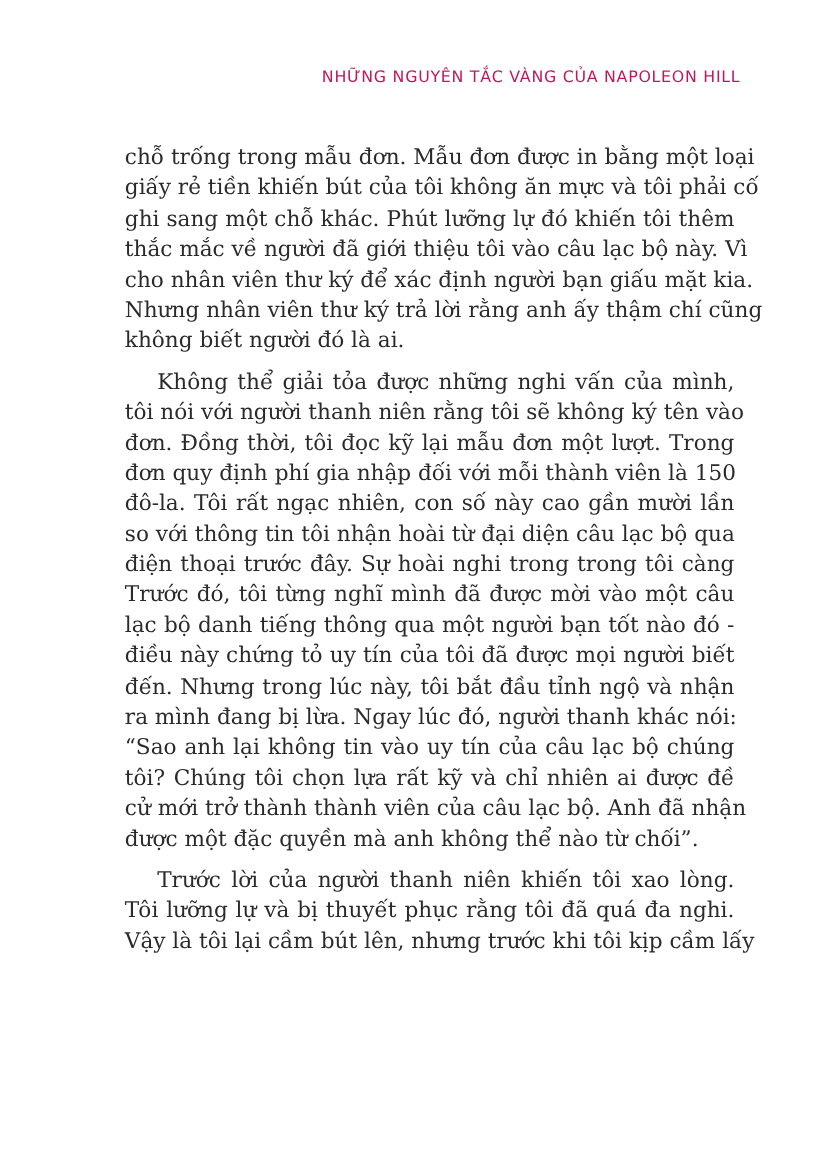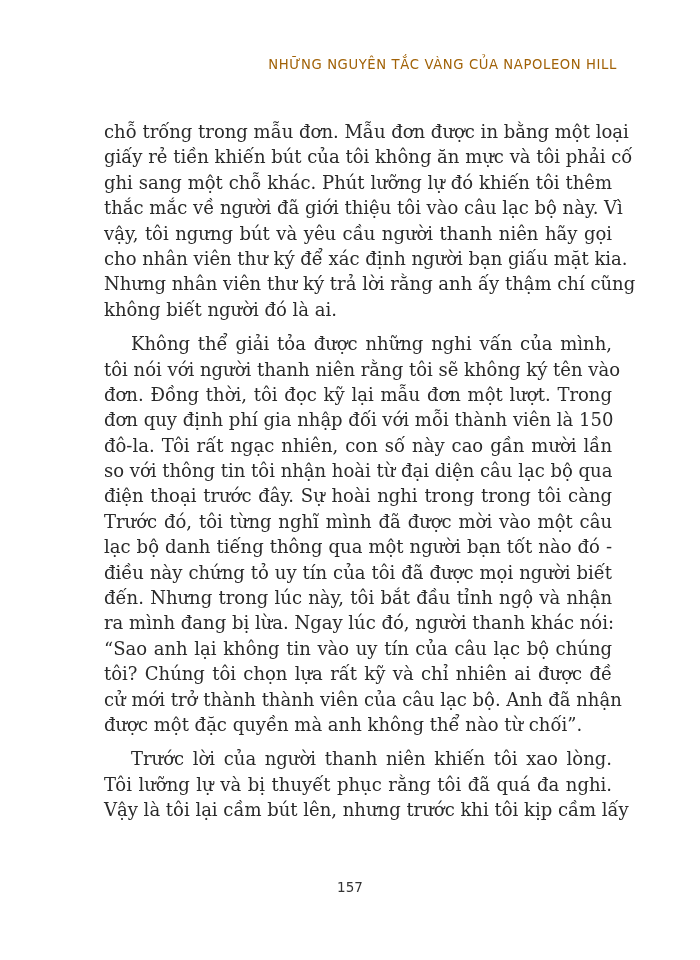--- a/index.html
+++ b/index.html
@@ -19,21 +19,21 @@
     width: 700px; height: 960px;
     background: #ffffff;
   }
   .running-header {
     position: absolute;
     top: 57px;
     right: 83px;
     font-family: "DejaVu Sans", sans-serif;
     font-size: 13.2px;
     letter-spacing: 0.6px;
-    color: #a16207;
+    color: #be185d;
     white-space: nowrap;
   }
   .body-text {
     position: absolute;
     left: 104px;
     top: 119px;
     width: 508px;
     font-family: "DejaVu Serif", serif;
     font-size: 18px;
     line-height: 25.4px;
@@ -78,21 +78,20 @@
 
   <div class="running-header">NHỮNG NGUYÊN TẮC VÀNG CỦA NAPOLEON HILL</div>
 
   <div class="body-text">
 
     <p class="continued">
       <span class="line">chỗ trống trong mẫu đơn. Mẫu đơn được in bằng một loại</span>
       <span class="line">giấy rẻ tiền khiến bút của tôi không ăn mực và tôi phải cố</span>
       <span class="line">ghi sang một chỗ khác. Phút lưỡng lự đó khiến tôi thêm</span>
       <span class="line">thắc mắc về người đã giới thiệu tôi vào câu lạc bộ này. Vì</span>
-      <span class="line">vậy, tôi ngưng bút và yêu cầu người thanh niên hãy gọi</span>
       <span class="line">cho nhân viên thư ký để xác định người bạn giấu mặt kia.</span>
       <span class="line">Nhưng nhân viên thư ký trả lời rằng anh ấy thậm chí cũng</span>
       <span class="line end">không biết người đó là ai.</span>
     </p>
 
     <p>
       <span class="line first">Không thể giải tỏa được những nghi vấn của mình,</span>
       <span class="line">tôi nói với người thanh niên rằng tôi sẽ không ký tên vào</span>
       <span class="line">đơn. Đồng thời, tôi đọc kỹ lại mẫu đơn một lượt. Trong</span>
       <span class="line">đơn quy định phí gia nhập đối với mỗi thành viên là 150</span>
@@ -111,15 +110,14 @@
     </p>
 
     <p>
       <span class="line first">Trước lời của người thanh niên khiến tôi xao lòng.</span>
       <span class="line">Tôi lưỡng lự và bị thuyết phục rằng tôi đã quá đa nghi.</span>
       <span class="line">Vậy là tôi lại cầm bút lên, nhưng trước khi tôi kịp cầm lấy</span>
     </p>
 
   </div>
 
-  <div class="page-number">157</div>
 
 </div>
 
 </body></html>

